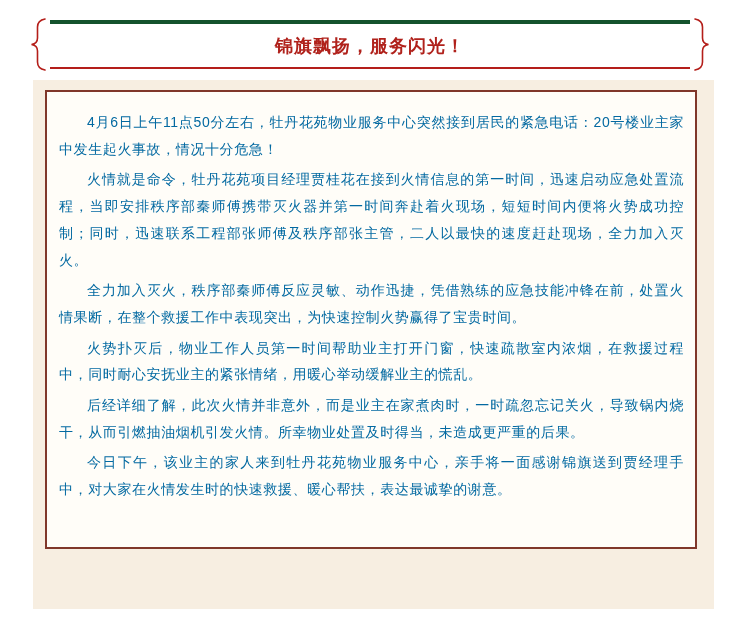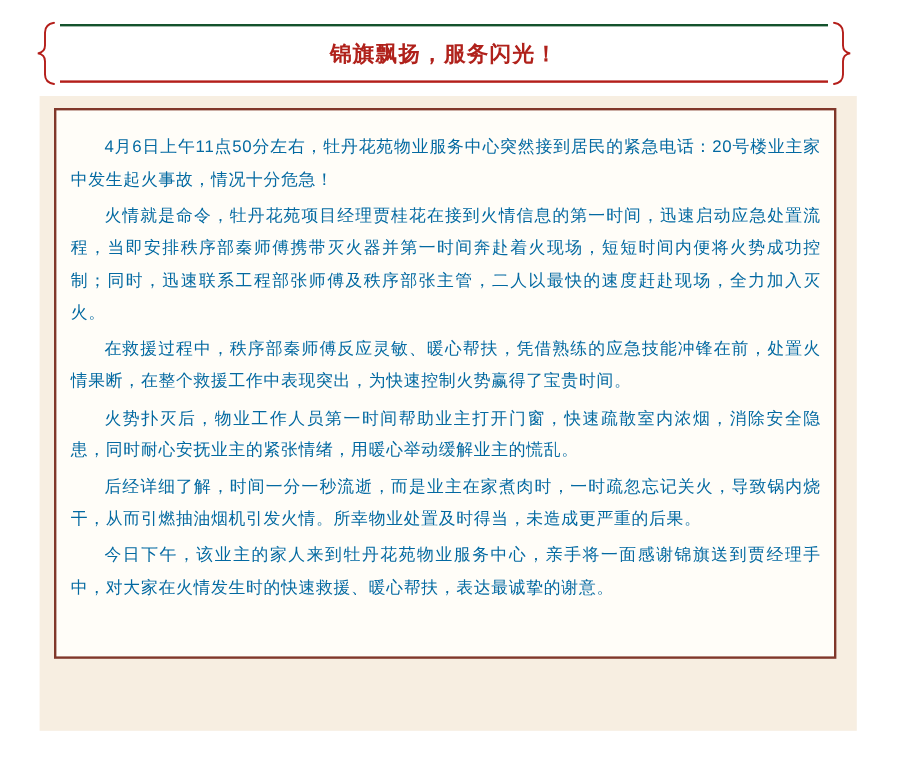--- a/index.html
+++ b/index.html
@@ -14,21 +14,21 @@
 
   
   .banner {
     position: relative;
     margin: 20px 41px 0 30px;
     height: 49px;
   }
   .banner-lines {
     margin: 0 20px;
     height: 100%;
-    border-top: 2px solid #14532d;
+    border-top: 4px solid #14532d;
     border-bottom: 2px solid #b41e1a;
     display: flex;
     align-items: center;
     justify-content: center;
     box-sizing: border-box;
   }
   .banner-title {
     margin: 0;
     font-size: 18px;
     font-weight: bold;
@@ -78,19 +78,19 @@
   </div>
   <svg class="brace brace-right" viewBox="0 0 16 53">
     <path d="M15 1 C 9.5 2, 7.5 5, 7.5 9 L 7.5 20 C 7.5 24, 5 26, 1.5 26.5 C 5 27, 7.5 29, 7.5 33 L 7.5 44 C 7.5 48, 9.5 51, 15 52" stroke="#b41e1a" stroke-width="1.6" fill="none" stroke-linecap="round"></path>
   </svg>
 </div>
 
 <div class="panel">
   <div class="article-box">
     <p>4月6日上午11点50分左右，牡丹花苑物业服务中心突然接到居民的紧急电话：20号楼业主家中发生起火事故，情况十分危急！</p>
     <p>火情就是命令，牡丹花苑项目经理贾桂花在接到火情信息的第一时间，迅速启动应急处置流程，当即安排秩序部秦师傅携带灭火器并第一时间奔赴着火现场，短短时间内便将火势成功控制；同时，迅速联系工程部张师傅及秩序部张主管，二人以最快的速度赶赴现场，全力加入灭火。</p>
-    <p>在救援过程中，秩序部秦师傅反应灵敏、暖心帮扶，凭借熟练的应急技能冲锋在前，处置火情果断，在整个救援工作中表现突出，为快速控制火势赢得了宝贵时间。</p>
-    <p>火势扑灭后，物业工作人员第一时间帮助业主打开门窗，快速疏散室内浓烟，消除安全隐患，同时耐心安抚业主的紧张情绪，用暖心举动缓解业主的慌乱。</p>
-    <p>后经详细了解，时间一分一秒流逝，而是业主在家煮肉时，一时疏忽忘记关火，导致锅内烧干，从而引燃抽油烟机引发火情。所幸物业处置及时得当，未造成更严重的后果。</p>
+    <p>全力加入灭火，秩序部秦师傅反应灵敏、动作迅捷，凭借熟练的应急技能冲锋在前，处置火情果断，在整个救援工作中表现突出，为快速控制火势赢得了宝贵时间。</p>
+    <p>火势扑灭后，物业工作人员第一时间帮助业主打开门窗，快速疏散室内浓烟，在救援过程中，同时耐心安抚业主的紧张情绪，用暖心举动缓解业主的慌乱。</p>
+    <p>后经详细了解，此次火情并非意外，而是业主在家煮肉时，一时疏忽忘记关火，导致锅内烧干，从而引燃抽油烟机引发火情。所幸物业处置及时得当，未造成更严重的后果。</p>
     <p>今日下午，该业主的家人来到牡丹花苑物业服务中心，亲手将一面感谢锦旗送到贾经理手中，对大家在火情发生时的快速救援、暖心帮扶，表达最诚挚的谢意。</p>
 
   </div>
 </div>
 
 </body></html>

